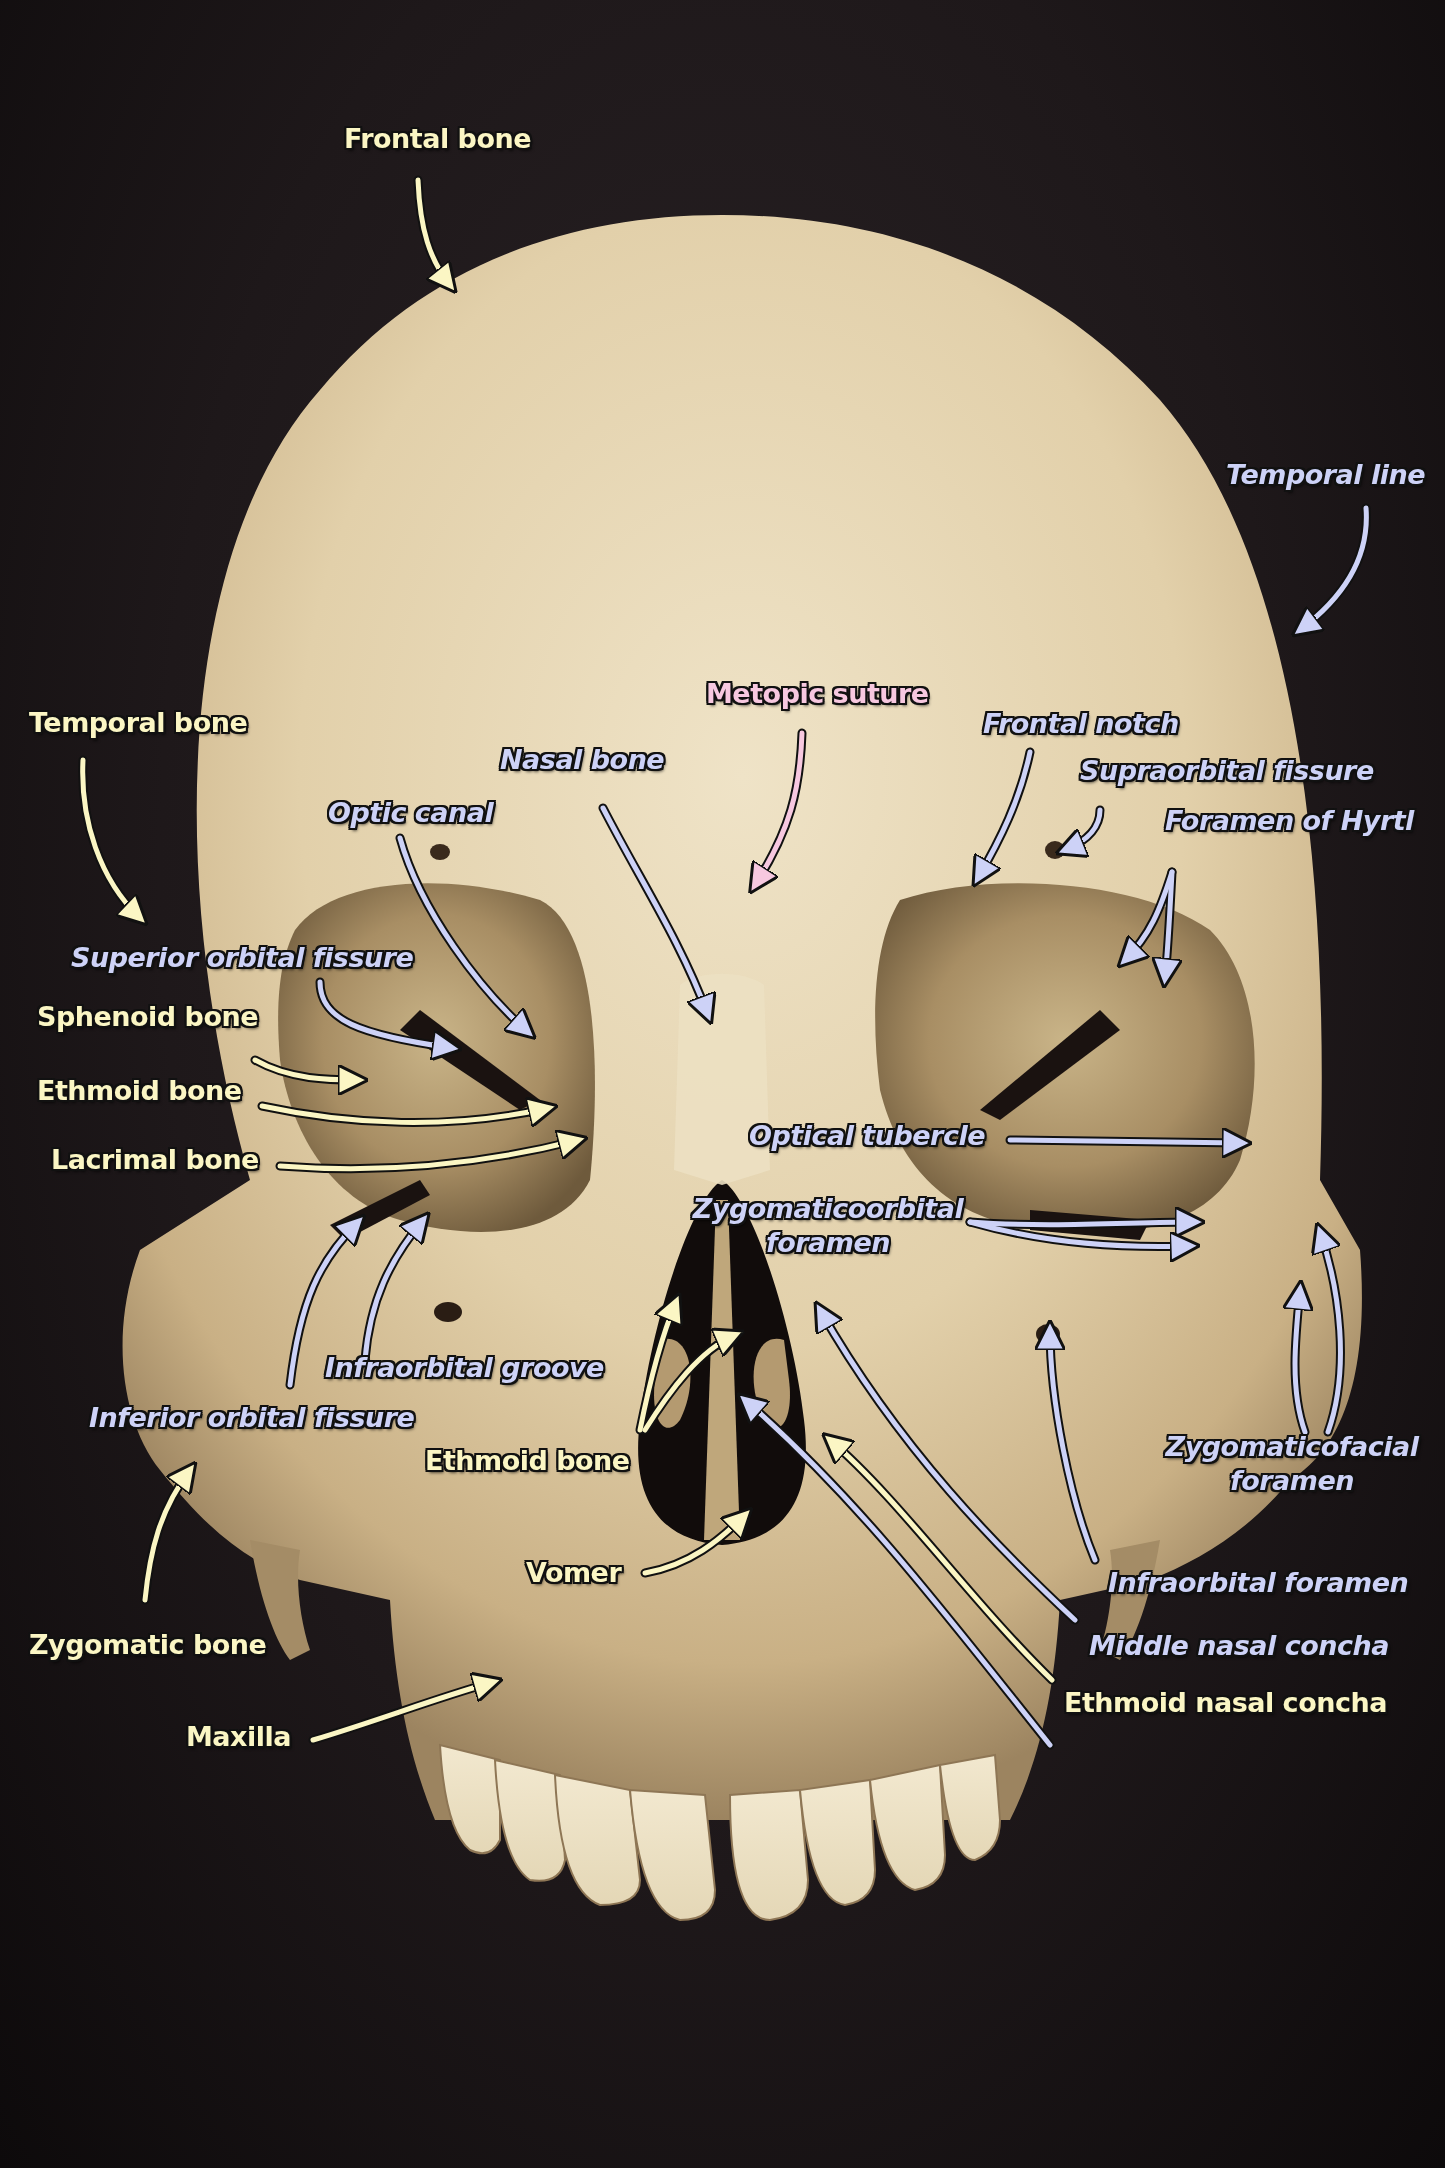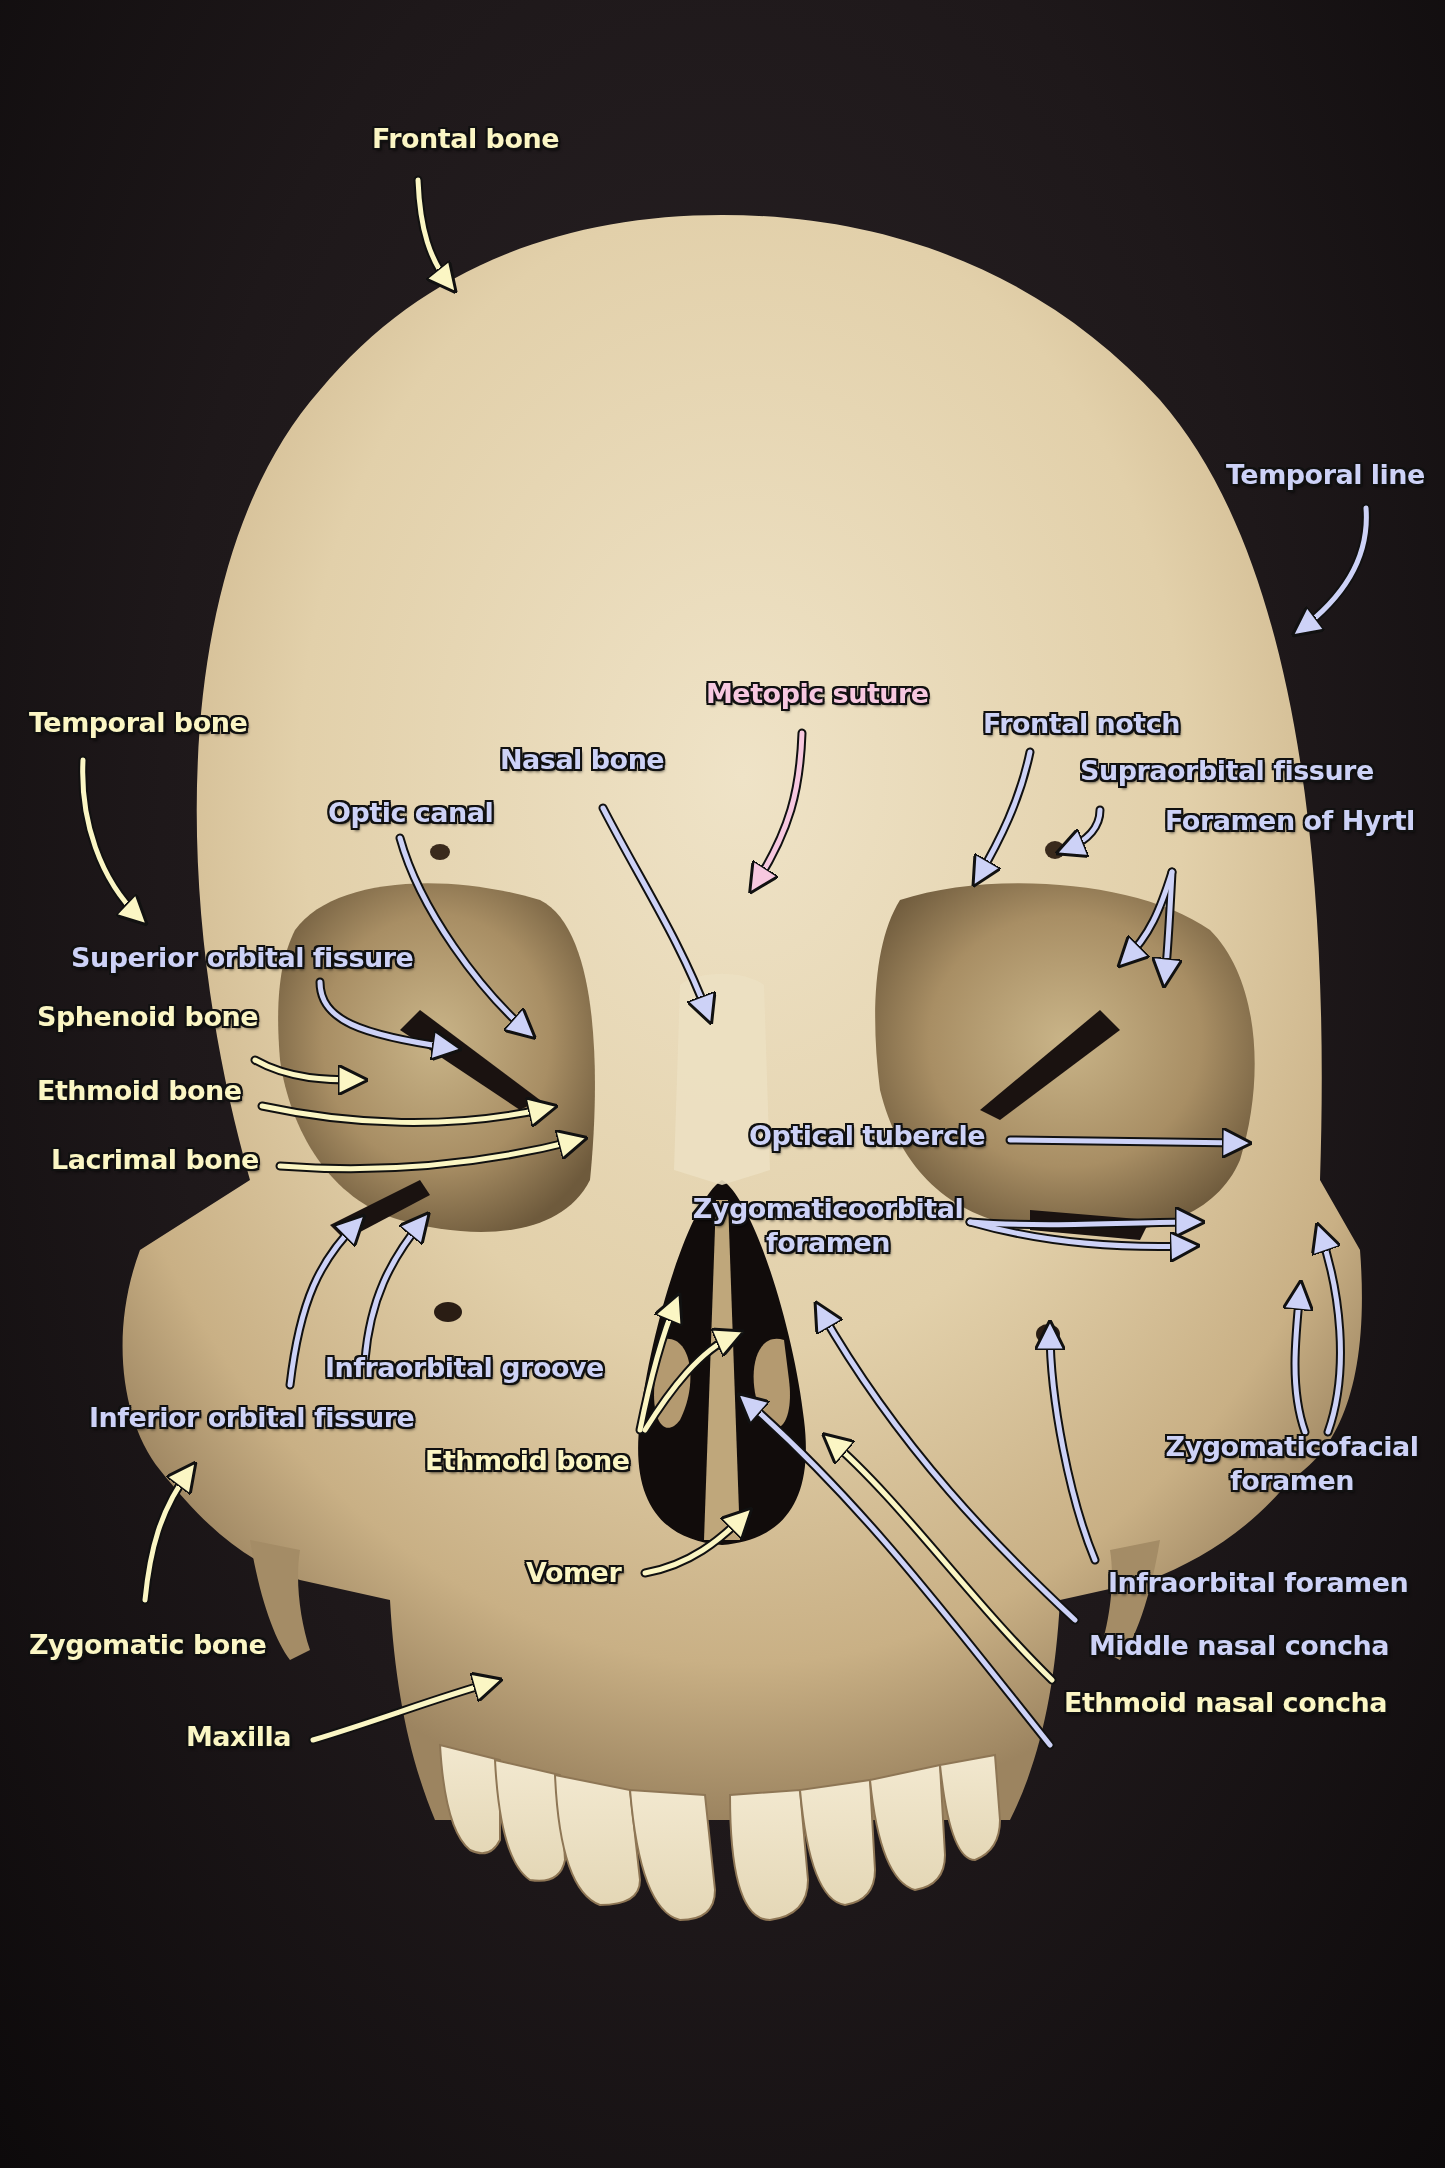--- a/index.html
+++ b/index.html
@@ -8,21 +8,21 @@
     background: radial-gradient(ellipse at 50% 40%, #2a2326 0%, #1e181a 55%, #0d0a0b 100%); }
   .skull-svg { position:absolute; left:0; top:0; width:1445px; height:2168px; }
   .arrows-svg { position:absolute; left:0; top:0; width:1445px; height:2168px; pointer-events:none; }
   .label { position:absolute; font-family:"DejaVu Sans", sans-serif; font-weight:bold;
     font-size:27px; line-height:34px; white-space:nowrap; letter-spacing:-0.5px;
     -webkit-text-stroke: 0px transparent;
     text-shadow: -2px -2px 0 #111, 2px -2px 0 #111, -2px 2px 0 #111, 2px 2px 0 #111,
                  0 -2px 0 #111, 0 2px 0 #111, -2px 0 0 #111, 2px 0 0 #111, 2px 3px 3px rgba(0,0,0,.6); }
   .label.center { text-align:center; }
   .c-yellow { color:#fbf6c4; }
-  .c-blue { color:#cdd2f7; }
+  .c-blue { color:#cdd2f7;font-style:italic; }
   .c-pink { color:#f7c8e0; }
 </style>
 </head>
 <body>
 
 <div class="stage">
 
   <svg class="skull-svg" viewBox="0 0 1445 2168">
     <defs>
       <radialGradient id="boneGrad" cx="50%" cy="35%" r="65%">
@@ -164,21 +164,21 @@
         <path d="M1075,1620 C1000,1550 900,1450 820,1310" marker-end="url(#ahB)"></path>
         <path d="M1050,1745 C950,1620 860,1500 745,1400" marker-end="url(#ahB)"></path>
       </g>
 
       <g stroke="#f7c8e0" stroke-width="5">
         <path d="M802,733 C800,790 790,830 755,885" marker-end="url(#ahP)"></path>
       </g>
     </g>
   </svg>
 
-  <div class="label c-yellow" style="left:372px;top:122px;">Frontal bone</div>
+  <div class="label c-yellow" style="left:344px;top:122px;">Frontal bone</div>
   <div class="label c-blue" style="left:1226px;top:458px;">Temporal line</div>
   <div class="label c-yellow" style="left:29px;top:706px;">Temporal bone</div>
   <div class="label c-pink" style="left:706px;top:677px;">Metopic suture</div>
   <div class="label c-blue" style="left:983px;top:707px;">Frontal notch</div>
   <div class="label c-blue" style="left:500px;top:743px;">Nasal bone</div>
   <div class="label c-blue" style="left:1080px;top:754px;">Supraorbital fissure</div>
   <div class="label c-blue" style="left:328px;top:796px;">Optic canal</div>
   <div class="label c-blue" style="left:1165px;top:804px;">Foramen of Hyrtl</div>
   <div class="label c-blue" style="left:71px;top:941px;">Superior orbital fissure</div>
   <div class="label c-yellow" style="left:37px;top:1000px;">Sphenoid bone</div>

